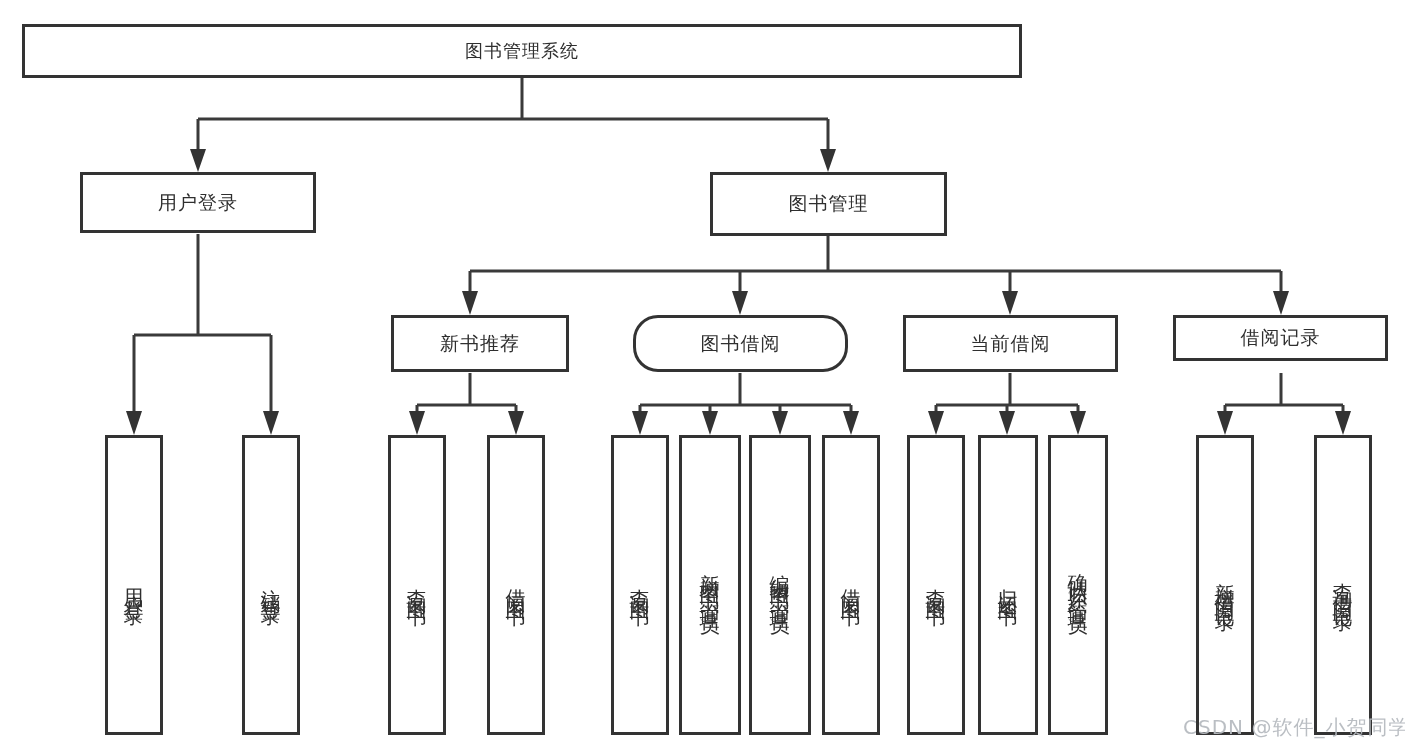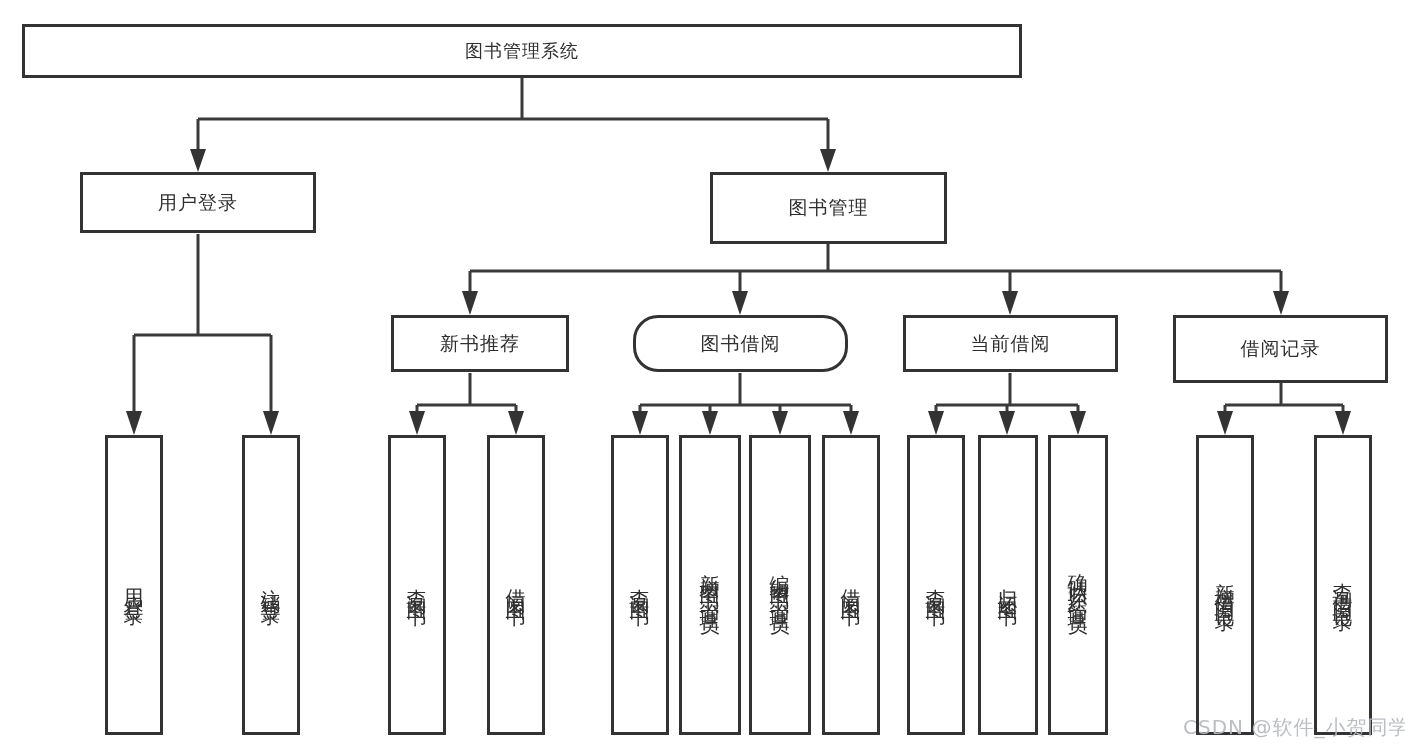--- a/index.html
+++ b/index.html
@@ -92,26 +92,26 @@
     <g>
       <path d="M1281,373 V405 M1225,405 H1343 M1225,405 V412 M1343,405 V412"></path>
       <polygon points="1217,411 1233,411 1225,435"></polygon>
       <polygon points="1335,411 1351,411 1343,435"></polygon>
     </g>
   </svg>
 
   <div class="box hbox root" style="left:22px;top:24px;width:1000px;height:54px;">图书管理系统</div>
 
   <div class="box hbox" style="left:80px;top:172px;width:236px;height:61px;">用户登录</div>
-  <div class="box hbox" style="left:710px;top:172px;width:237px;height:72px;">图书管理</div>
+  <div class="box hbox" style="left:710px;top:172px;width:237px;height:64px;">图书管理</div>
 
   <div class="box hbox" style="left:363px;top:315px;width:178px;height:57px;margin-left:28px;">新书推荐</div>
   <div class="box hbox" style="left:633px;top:315px;width:215px;height:57px;border-radius:25px;">图书借阅</div>
   <div class="box hbox" style="left:903px;top:315px;width:215px;height:57px;">当前借阅</div>
-  <div class="box hbox" style="left:1173px;top:315px;width:215px;height:68px;">借阅记录</div>
+  <div class="box hbox" style="left:1173px;top:315px;width:215px;height:46px;">借阅记录</div>
 
   <div class="box vbox" style="left:105px;top:435px;width:58px;height:300px;">用户登录</div>
   <div class="box vbox" style="left:242px;top:435px;width:58px;height:300px;">注销登录</div>
 
   <div class="box vbox" style="left:388px;top:435px;width:58px;height:300px;">查询图书</div>
   <div class="box vbox" style="left:487px;top:435px;width:58px;height:300px;">借阅图书</div>
 
   <div class="box vbox" style="left:611px;top:435px;width:58px;height:300px;">查询图书</div>
   <div class="box vbox" style="left:679px;top:435px;width:62px;height:300px;">新增图书（管理员）</div>
   <div class="box vbox" style="left:749px;top:435px;width:62px;height:300px;">编辑图书（管理员）</div>

